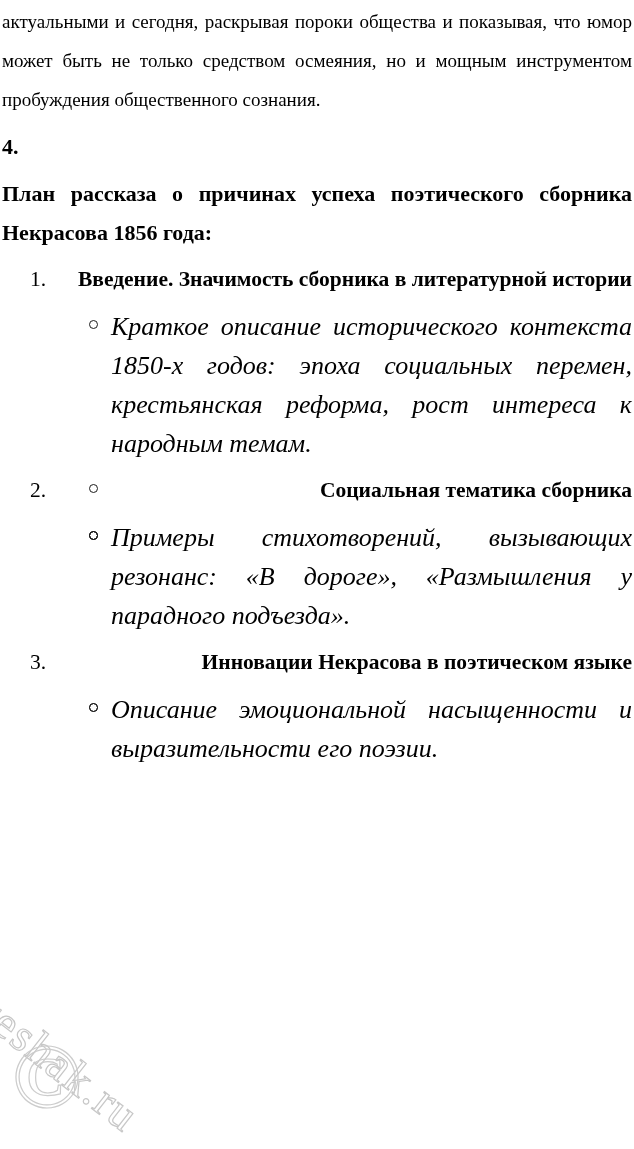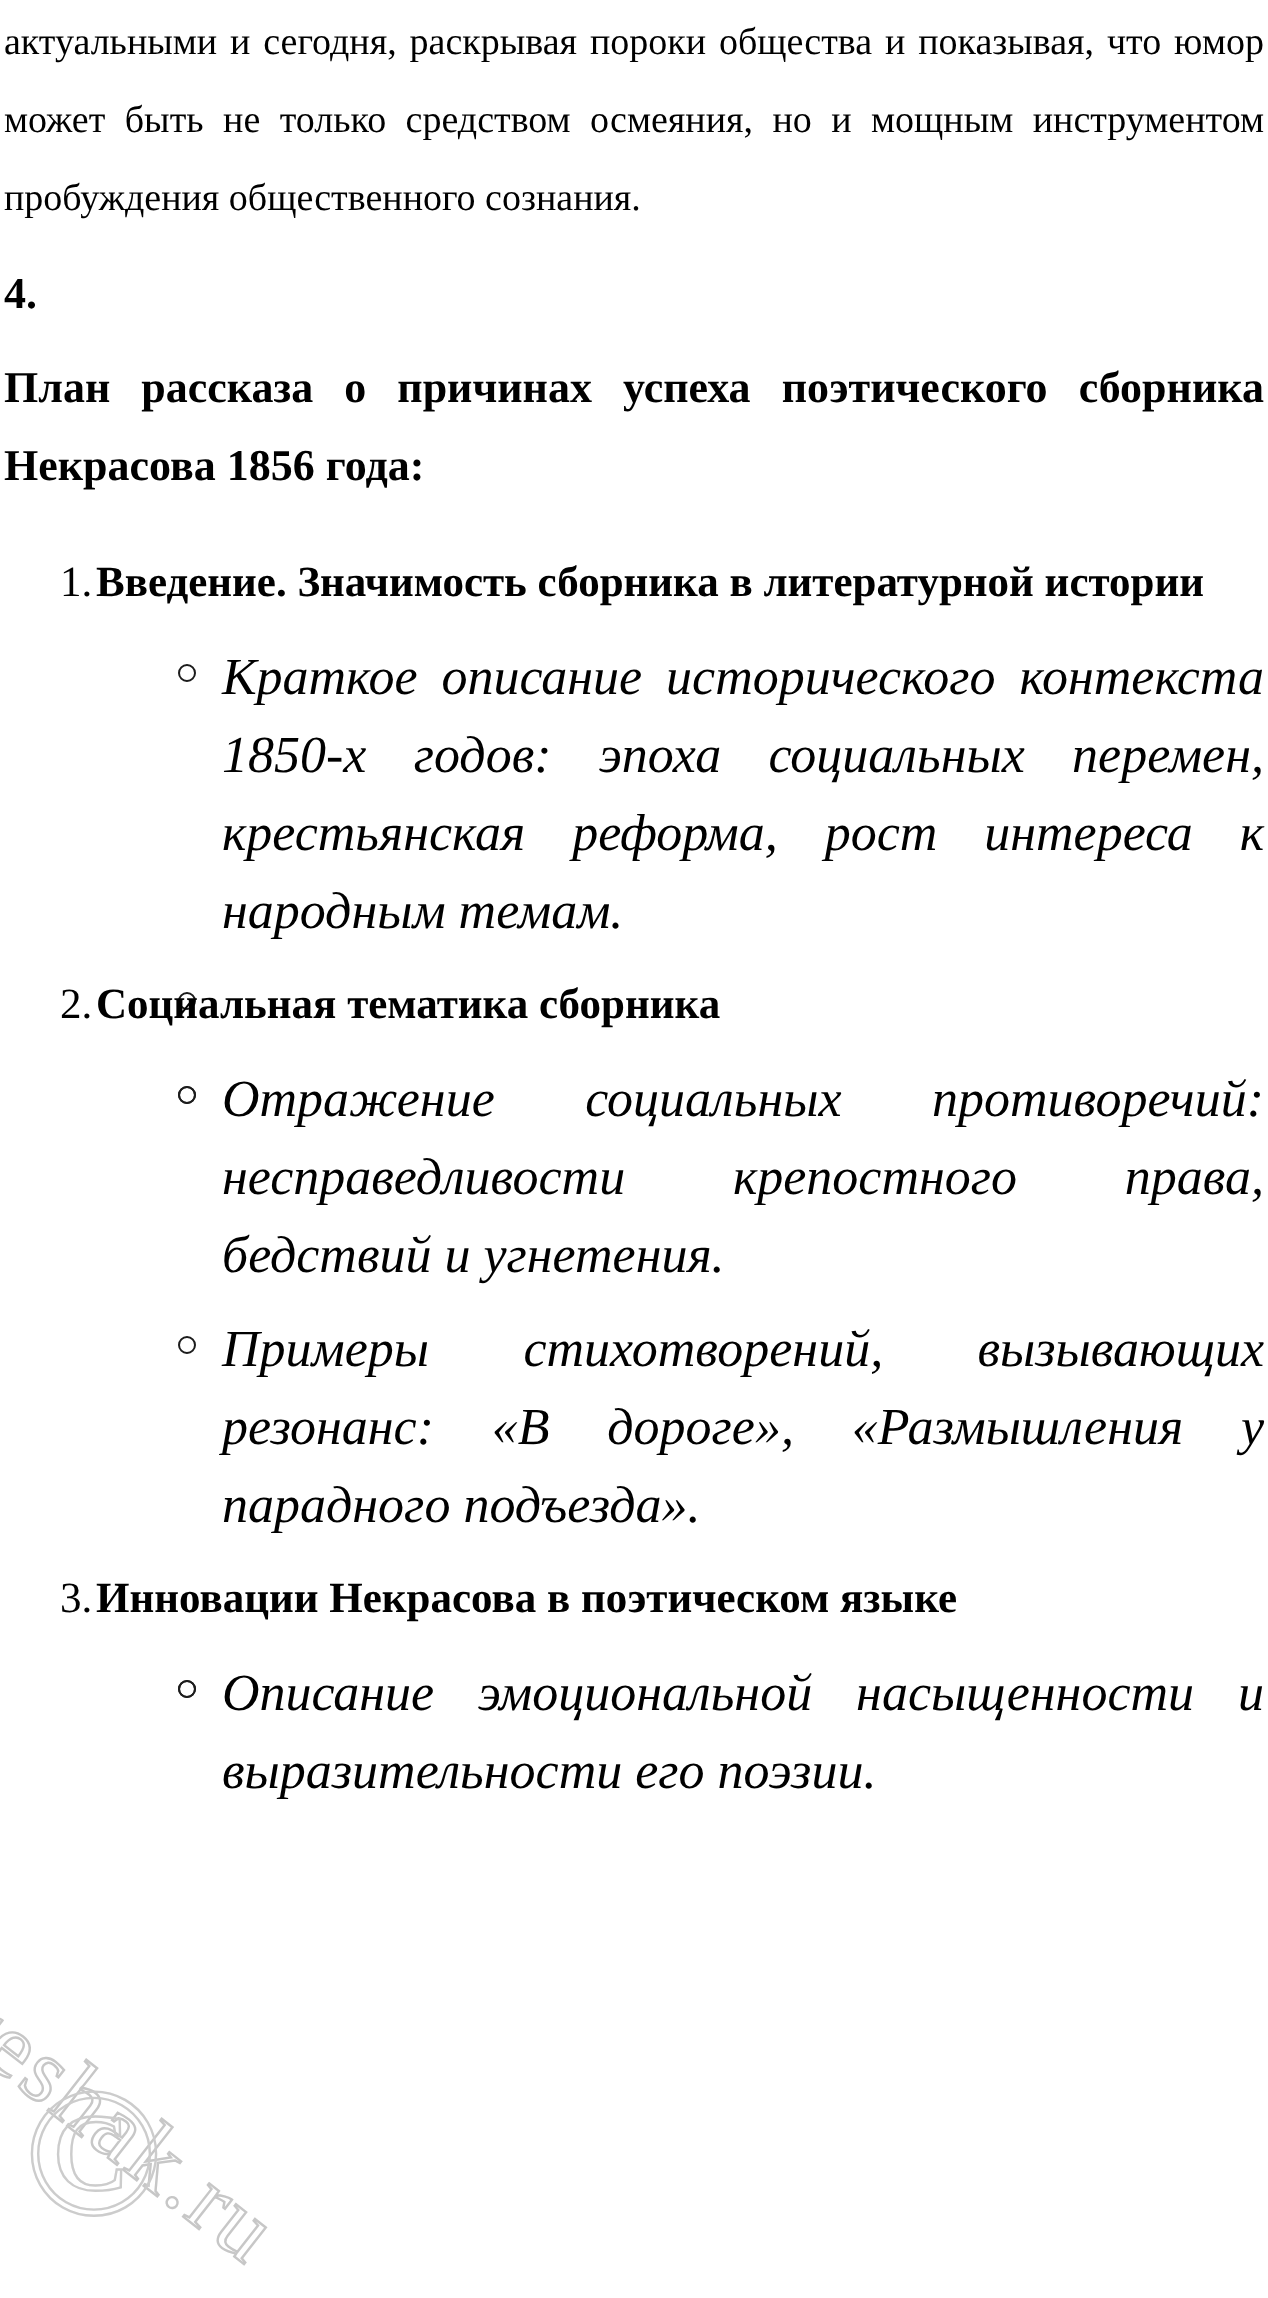--- a/index.html
+++ b/index.html
@@ -37,21 +37,21 @@
     font-weight: bold;
     font-size: 22px;
     line-height: 39px;
     margin: 0 0 8px 0;
   }
   .plan-heading {
     font-weight: bold;
     font-size: 22px;
     line-height: 39px;
     text-align: justify;
-    margin: 0 0 20px 0;
+    margin: 0 0 8px 0;
   }
   .plan-list {
     margin: 0;
     padding: 0;
     list-style: none;
   }
   .num-item {
     position: relative;
     padding-left: 46px;
     margin: 0 0 8px 0;
@@ -62,21 +62,21 @@
     top: 0;
     font-weight: normal;
     font-size: 21.5px;
     line-height: 39px;
     white-space: nowrap;
   }
   .num-item .item-title {
     font-weight: bold;
     font-size: 21.5px;
     line-height: 39px;
-    text-align: left;
+    text-align: right;
     display: block;
   }
   .bullet-item {
     position: relative;
     padding-left: 109px;
     margin: 0 0 8px 0;
   }
   .bullet-item .bullet-text {
     display: block;
     font-size: 26px;
@@ -162,21 +162,20 @@
 
       <div class="num-item">
         <span class="item-number">2.</span>
         <span class="item-title">Социальная тематика сборника</span>
       </div>
       <div class="bullet-item">
         <span class="bullet-marker"></span>
       </div>
       <div class="bullet-item">
         <span class="bullet-marker"></span>
-        <span class="bullet-text">Отражение социальных противоречий: несправедливости крепостного права, бедствий и угнетения.</span>
       </div>
       <div class="bullet-item">
         <span class="bullet-marker"></span>
         <span class="bullet-text">Примеры стихотворений, вызывающих резонанс: «В дороге», «Размышления у парадного подъезда».</span>
       </div>
 
       <div class="num-item">
         <span class="item-number">3.</span>
         <span class="item-title">Инновации Некрасова в поэтическом языке</span>
       </div>

